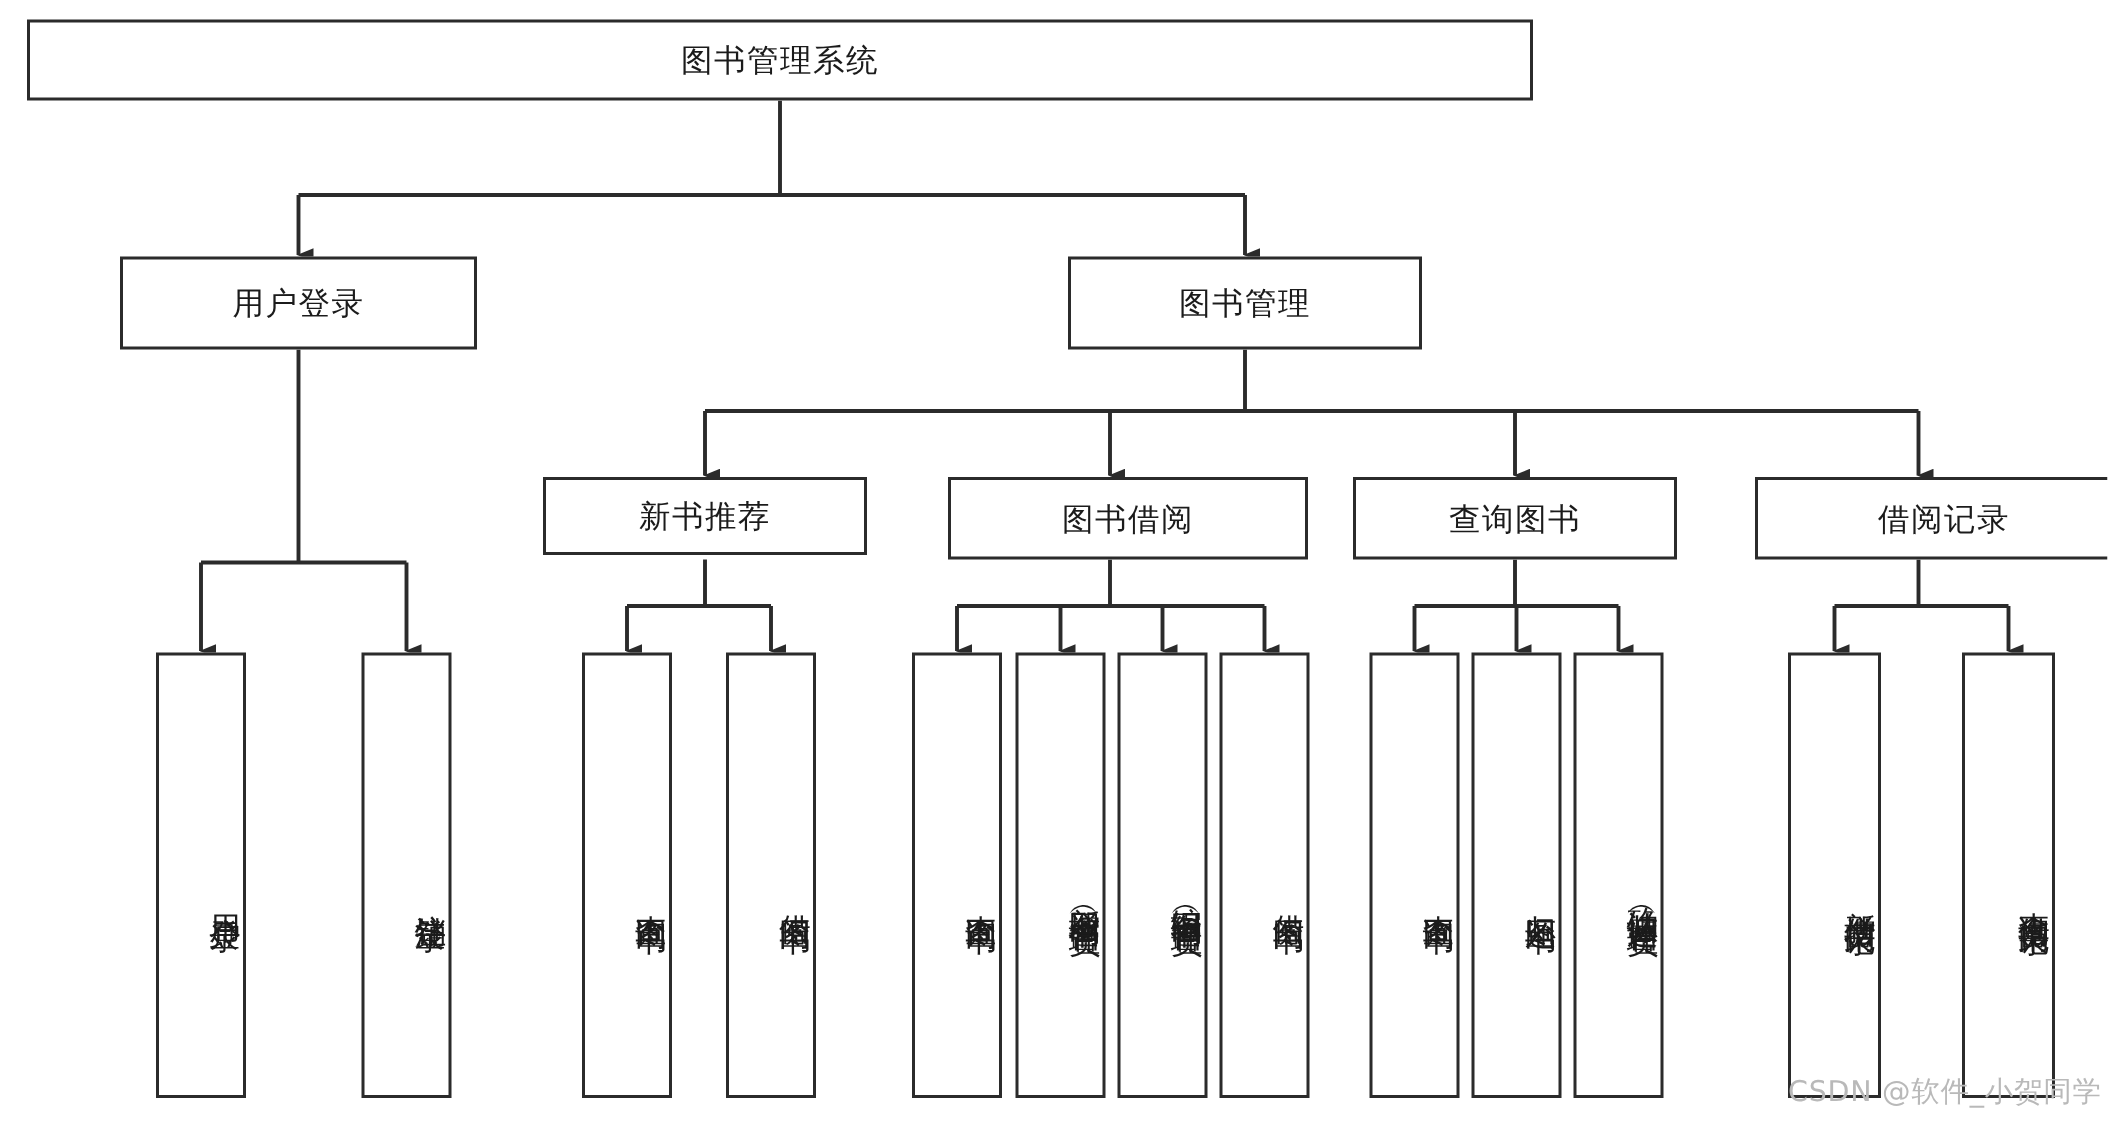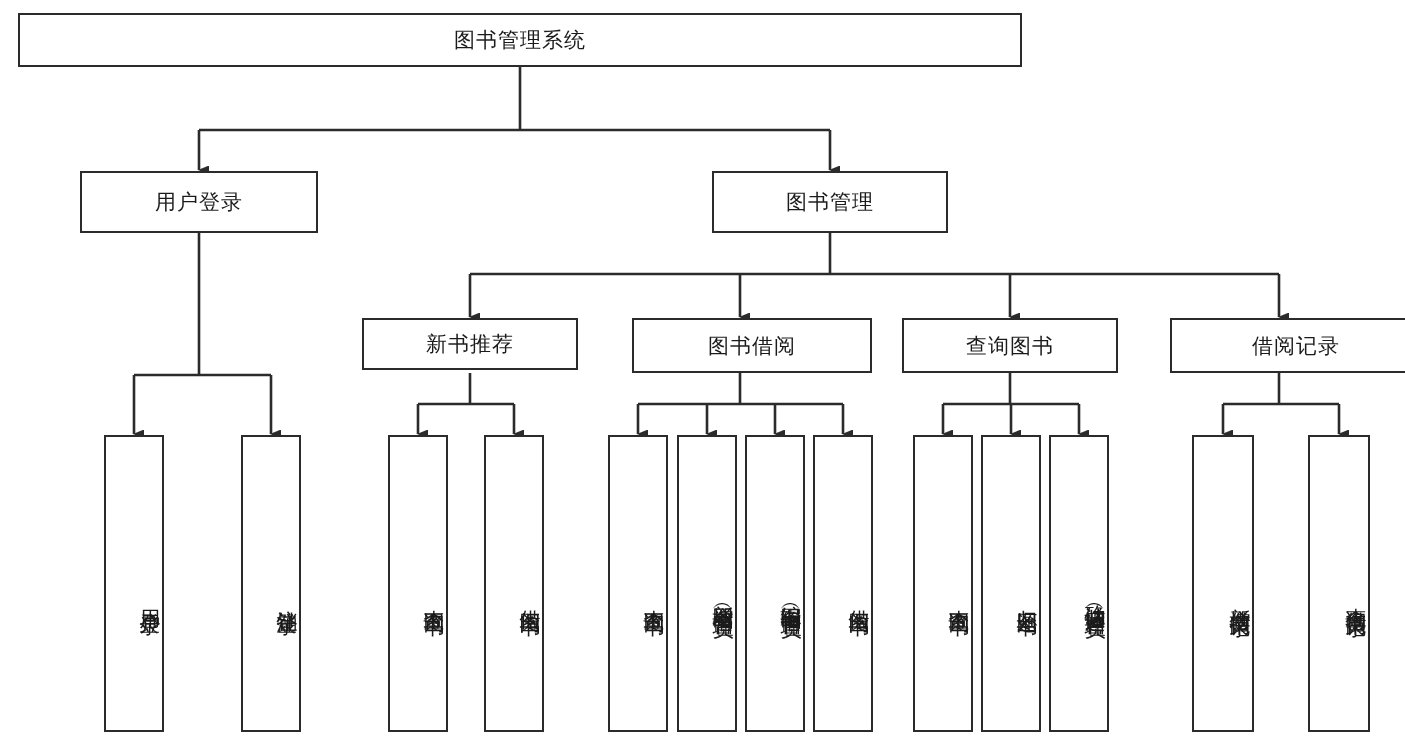--- a/index.html
+++ b/index.html
@@ -169,13 +169,14 @@
         <span class="lbl">确认归还（管理员）</span>
       </div>
       <div class="node vert" style="left: 1192px; top: 435px; width: 62px; height: 297px;">
         <span class="lbl">新增借阅记录</span>
       </div>
       <div class="node vert" style="left: 1308px; top: 435px; width: 62px; height: 297px;">
         <span class="lbl">查询借阅记录</span>
       </div>
     </div>
 
+  <div class="watermark" style="left: 1192px; top: 715px; color: rgb(185, 185, 185);">CSDN @软件_小贺同学</div>
 </div>
 
 </body></html>

